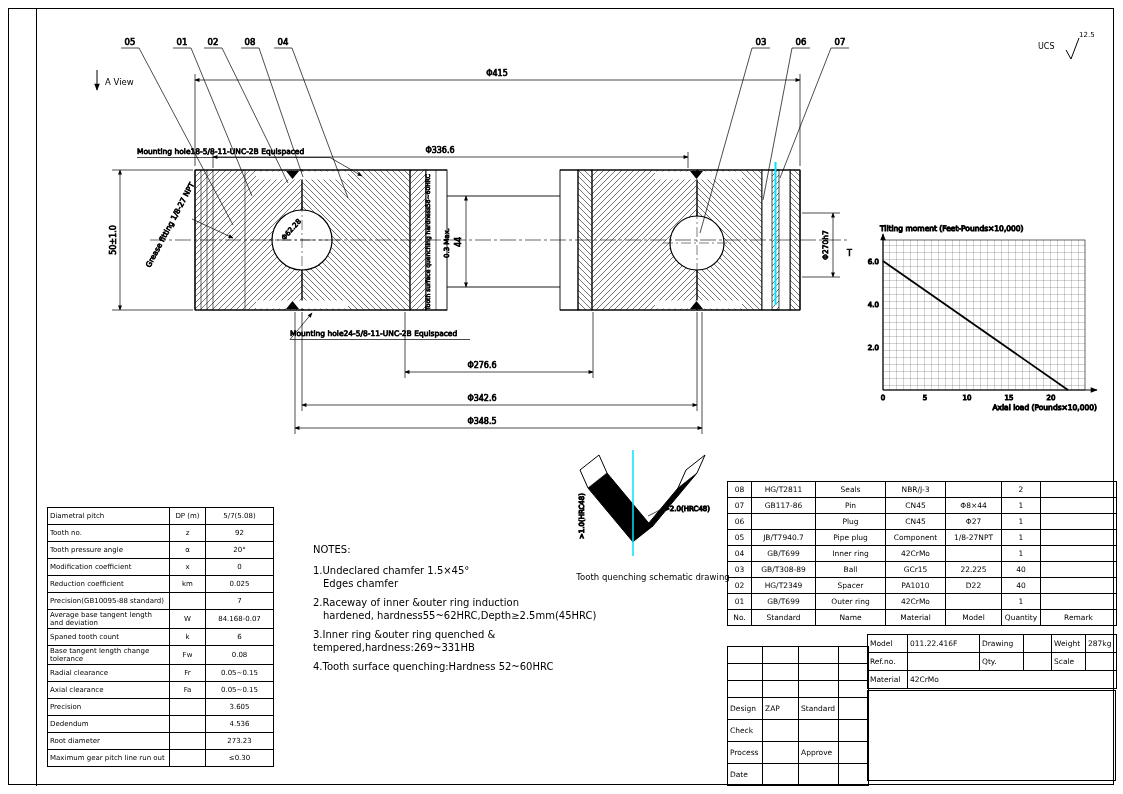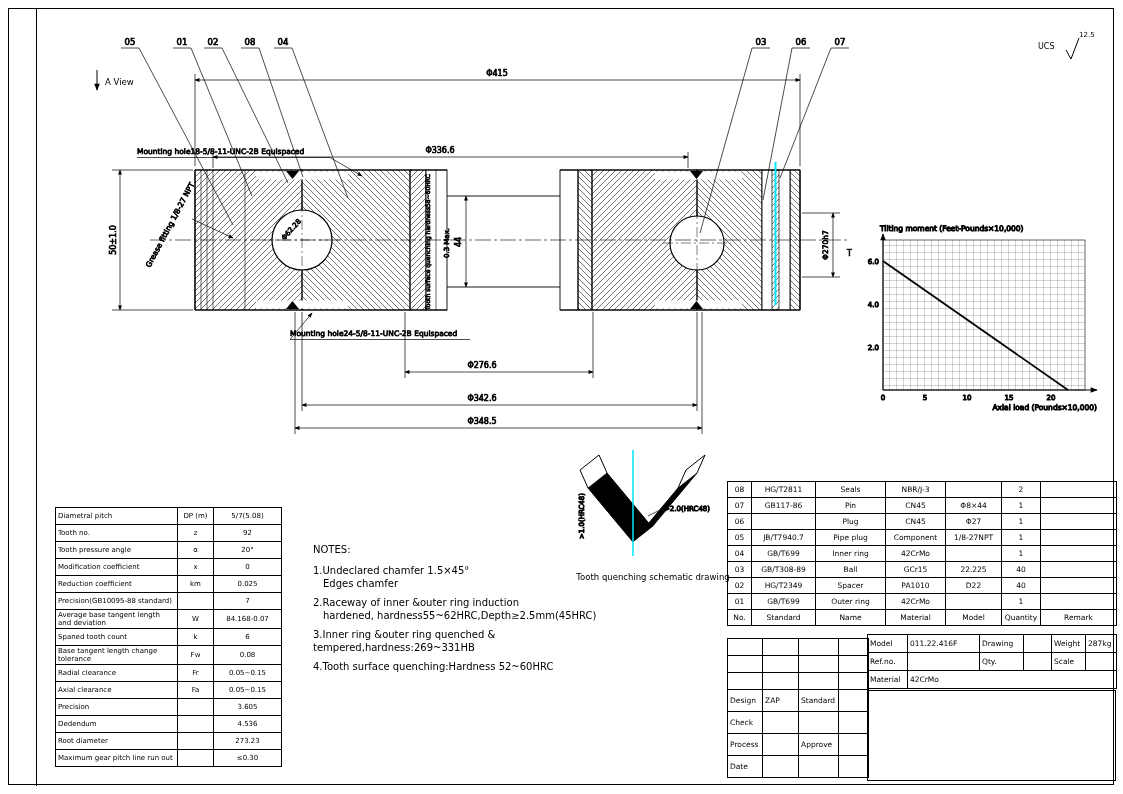--- a/index.html
+++ b/index.html
@@ -9,28 +9,28 @@
   .frame-left{position:absolute;left:36px;top:8px;width:0;height:778px;border-left:1.3px solid #000;}
   svg{position:absolute;left:0;top:0;}
   svg text{fill:#000;}
   .notes{position:absolute;left:313px;top:543px;width:310px;font-size:10px;line-height:1.3;}
   .notes .nt{margin-bottom:8px;}
   .notes .cont{padding-left:10px;}
   .notes .sp{margin-top:6px;}
   .schem-caption{position:absolute;left:548px;top:572px;width:210px;font-size:8.5px;text-align:center;}
   table{border-collapse:collapse;table-layout:fixed;}
   td{border:1px solid #000;overflow:hidden;}
-  .ptable{position:absolute;left:55px;top:507px;width:226px;font-size:7px;line-height:1.15;}
+  .ptable{position:absolute;left:47px;top:507px;width:226px;font-size:7px;line-height:1.15;}
   .ptable td{padding:1px 2px;height:14px;}
   .ptable td.sym{text-align:center;margin-top:20px;}
   .ptable td.val{text-align:center;}
   .bom{position:absolute;left:727px;top:481px;width:389px;font-size:7.5px;text-align:center;}
   .bom td{padding:0 1px;height:15px;white-space:nowrap;}
   .tblock{position:absolute;left:727px;top:634px;width:389px;height:147px;}
-  .tb-left{position:absolute;left:0;top:4px;width:141px;font-size:7.5px;}
+  .tb-left{position:absolute;left:0;top:12px;width:141px;font-size:7.5px;}
   .tb-left td{padding:0 2px;height:16px;}
   .tb-left tr.tall td{height:21px;}
   .tb-right{position:absolute;left:140px;top:0;width:249px;font-size:7.5px;}
   .tb-right td{padding:0 2px;height:17px;white-space:nowrap;}
   .tb-bigbox{position:absolute;left:140px;top:56px;width:247px;height:89px;border:1px solid #000;}
 </style>
 </head>
 <body>
 
 <div class="sheet">

